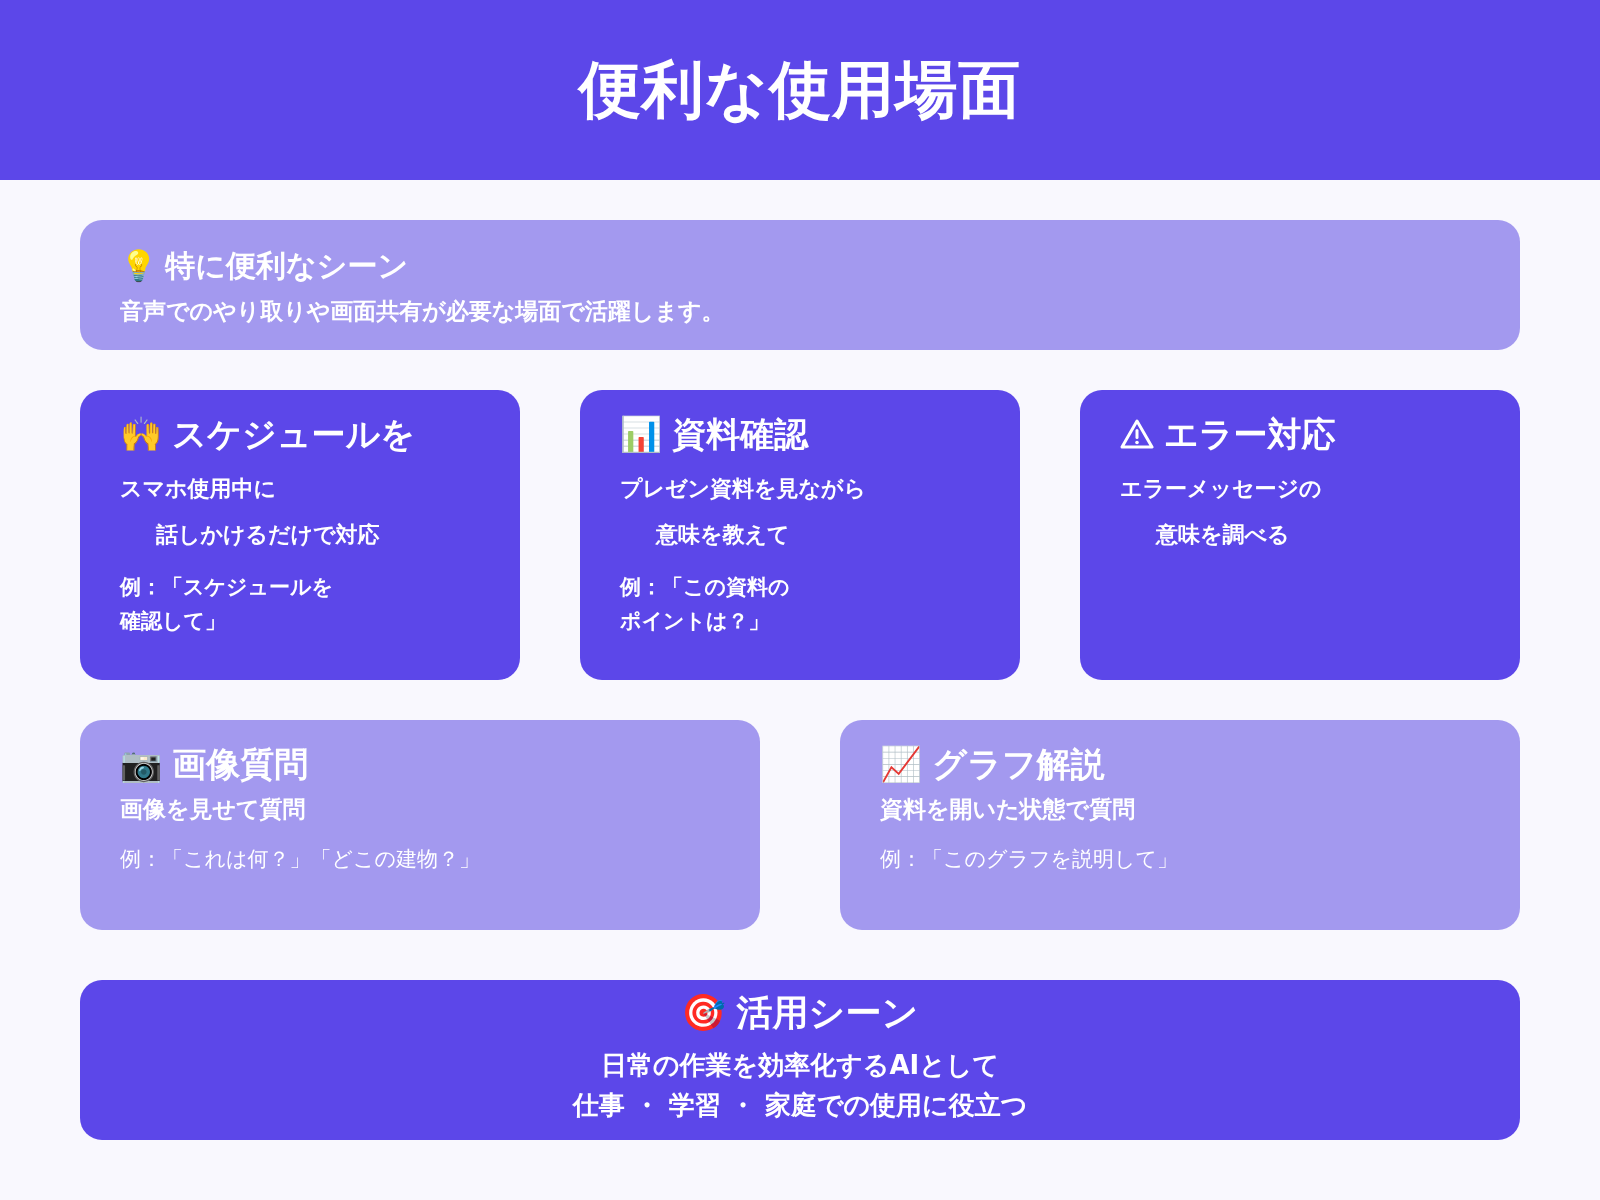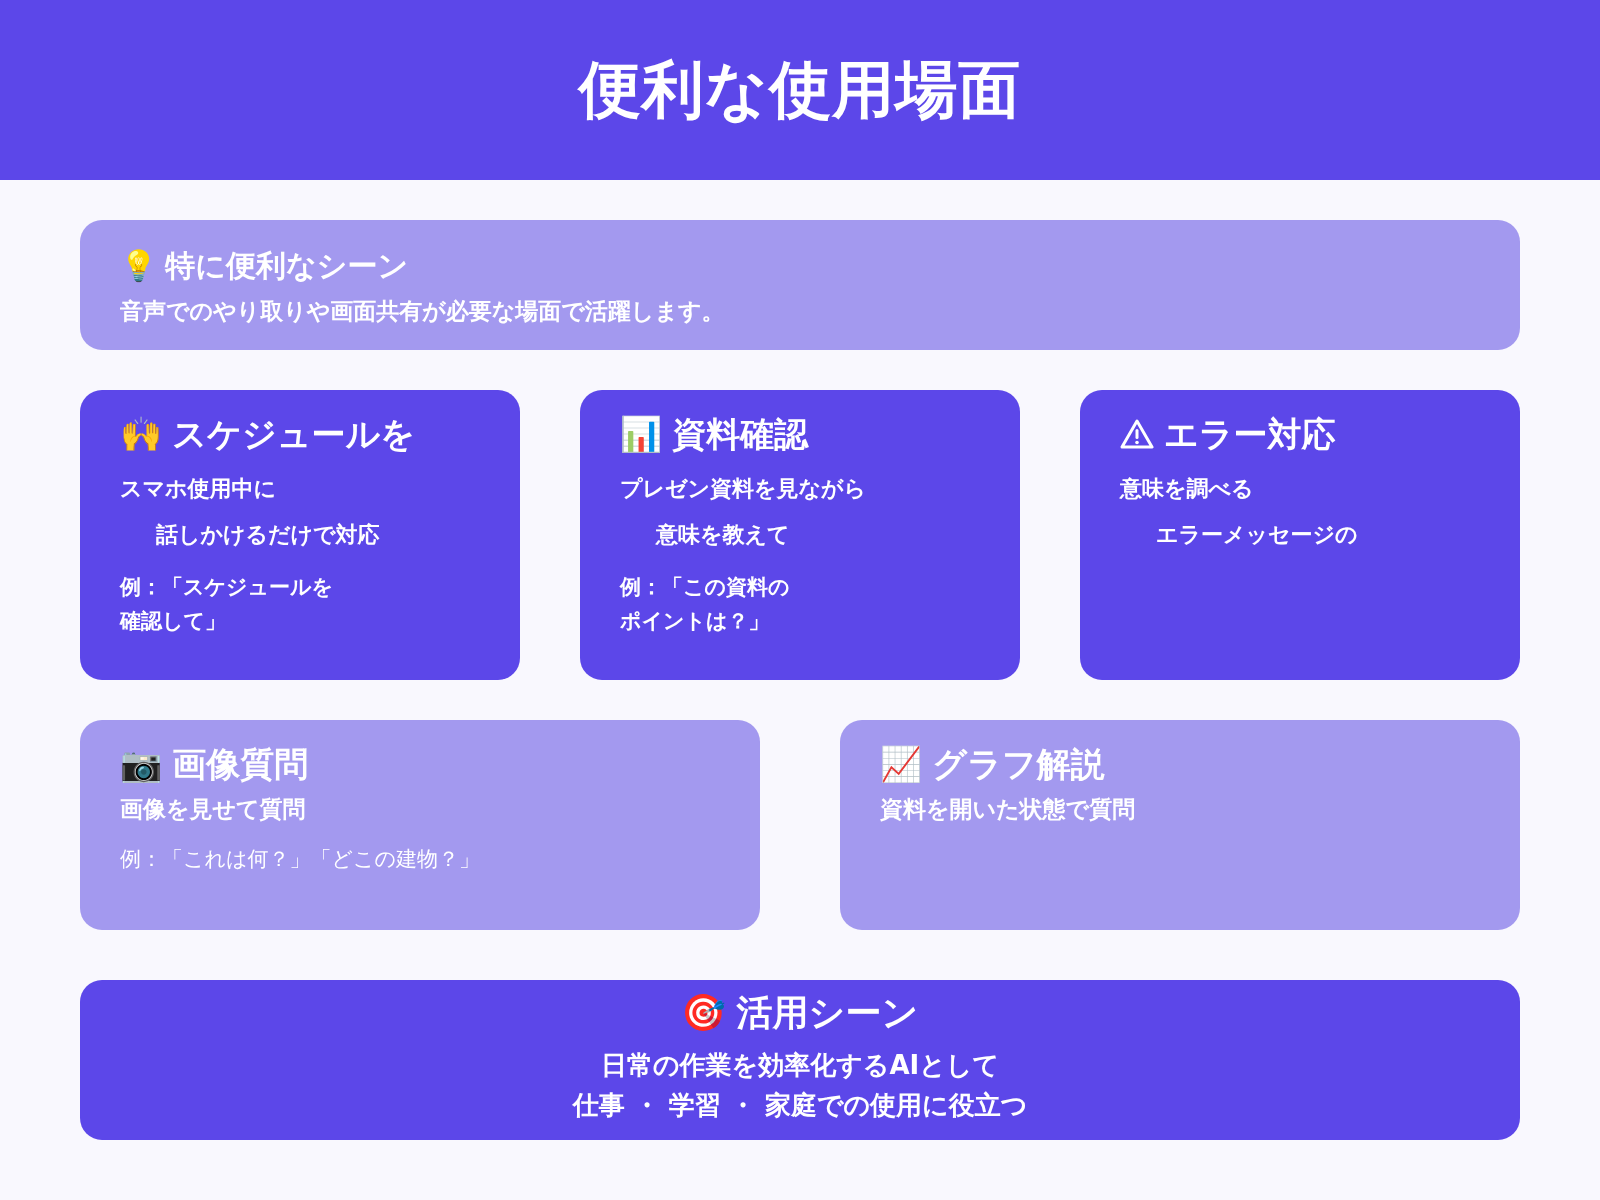--- a/index.html
+++ b/index.html
@@ -85,39 +85,40 @@
   <div class="title">
     <span class="emoji">
       <svg width="34" height="32" viewBox="0 0 34 32">
         <path d="M17 3 L32 29 L2 29 Z" fill="none" stroke="#ffffff" stroke-width="3" stroke-linejoin="round"></path>
         <rect x="15.5" y="11" width="3" height="10" rx="1.5" fill="#ffffff"></rect>
         <circle cx="17" cy="24.5" r="1.8" fill="#ffffff"></circle>
       </svg>
     </span>
     <span>エラー対応</span>
   </div>
+  <div class="line">エラーメッセージの</div>
   <div class="line">意味を調べる</div>
-  <div class="line">エラーメッセージの</div>
 </div>
 
 <div class="card light c2" style="left:80px;">
   <div class="title">
     <span class="emoji">📷</span>
     <span>画像質問</span>
   </div>
   <div class="line">画像を見せて質問</div>
   <div class="example">例：「これは何？」「どこの建物？」</div>
 </div>
 
 <div class="card light c2" style="left:840px;">
   <div class="title">
     <span class="emoji">📈</span>
     <span>グラフ解説</span>
   </div>
   <div class="line">資料を開いた状態で質問</div>
+  <div class="example">例：「このグラフを説明して」</div>
 </div>
 
 <div class="card dark final">
   <div class="title">
     <span class="emoji">🎯</span>
     <span>活用シーン</span>
   </div>
   <div class="line first">日常の作業を効率化するAIとして</div>
   <div class="line">仕事 ・ 学習 ・ 家庭での使用に役立つ</div>
 </div>

